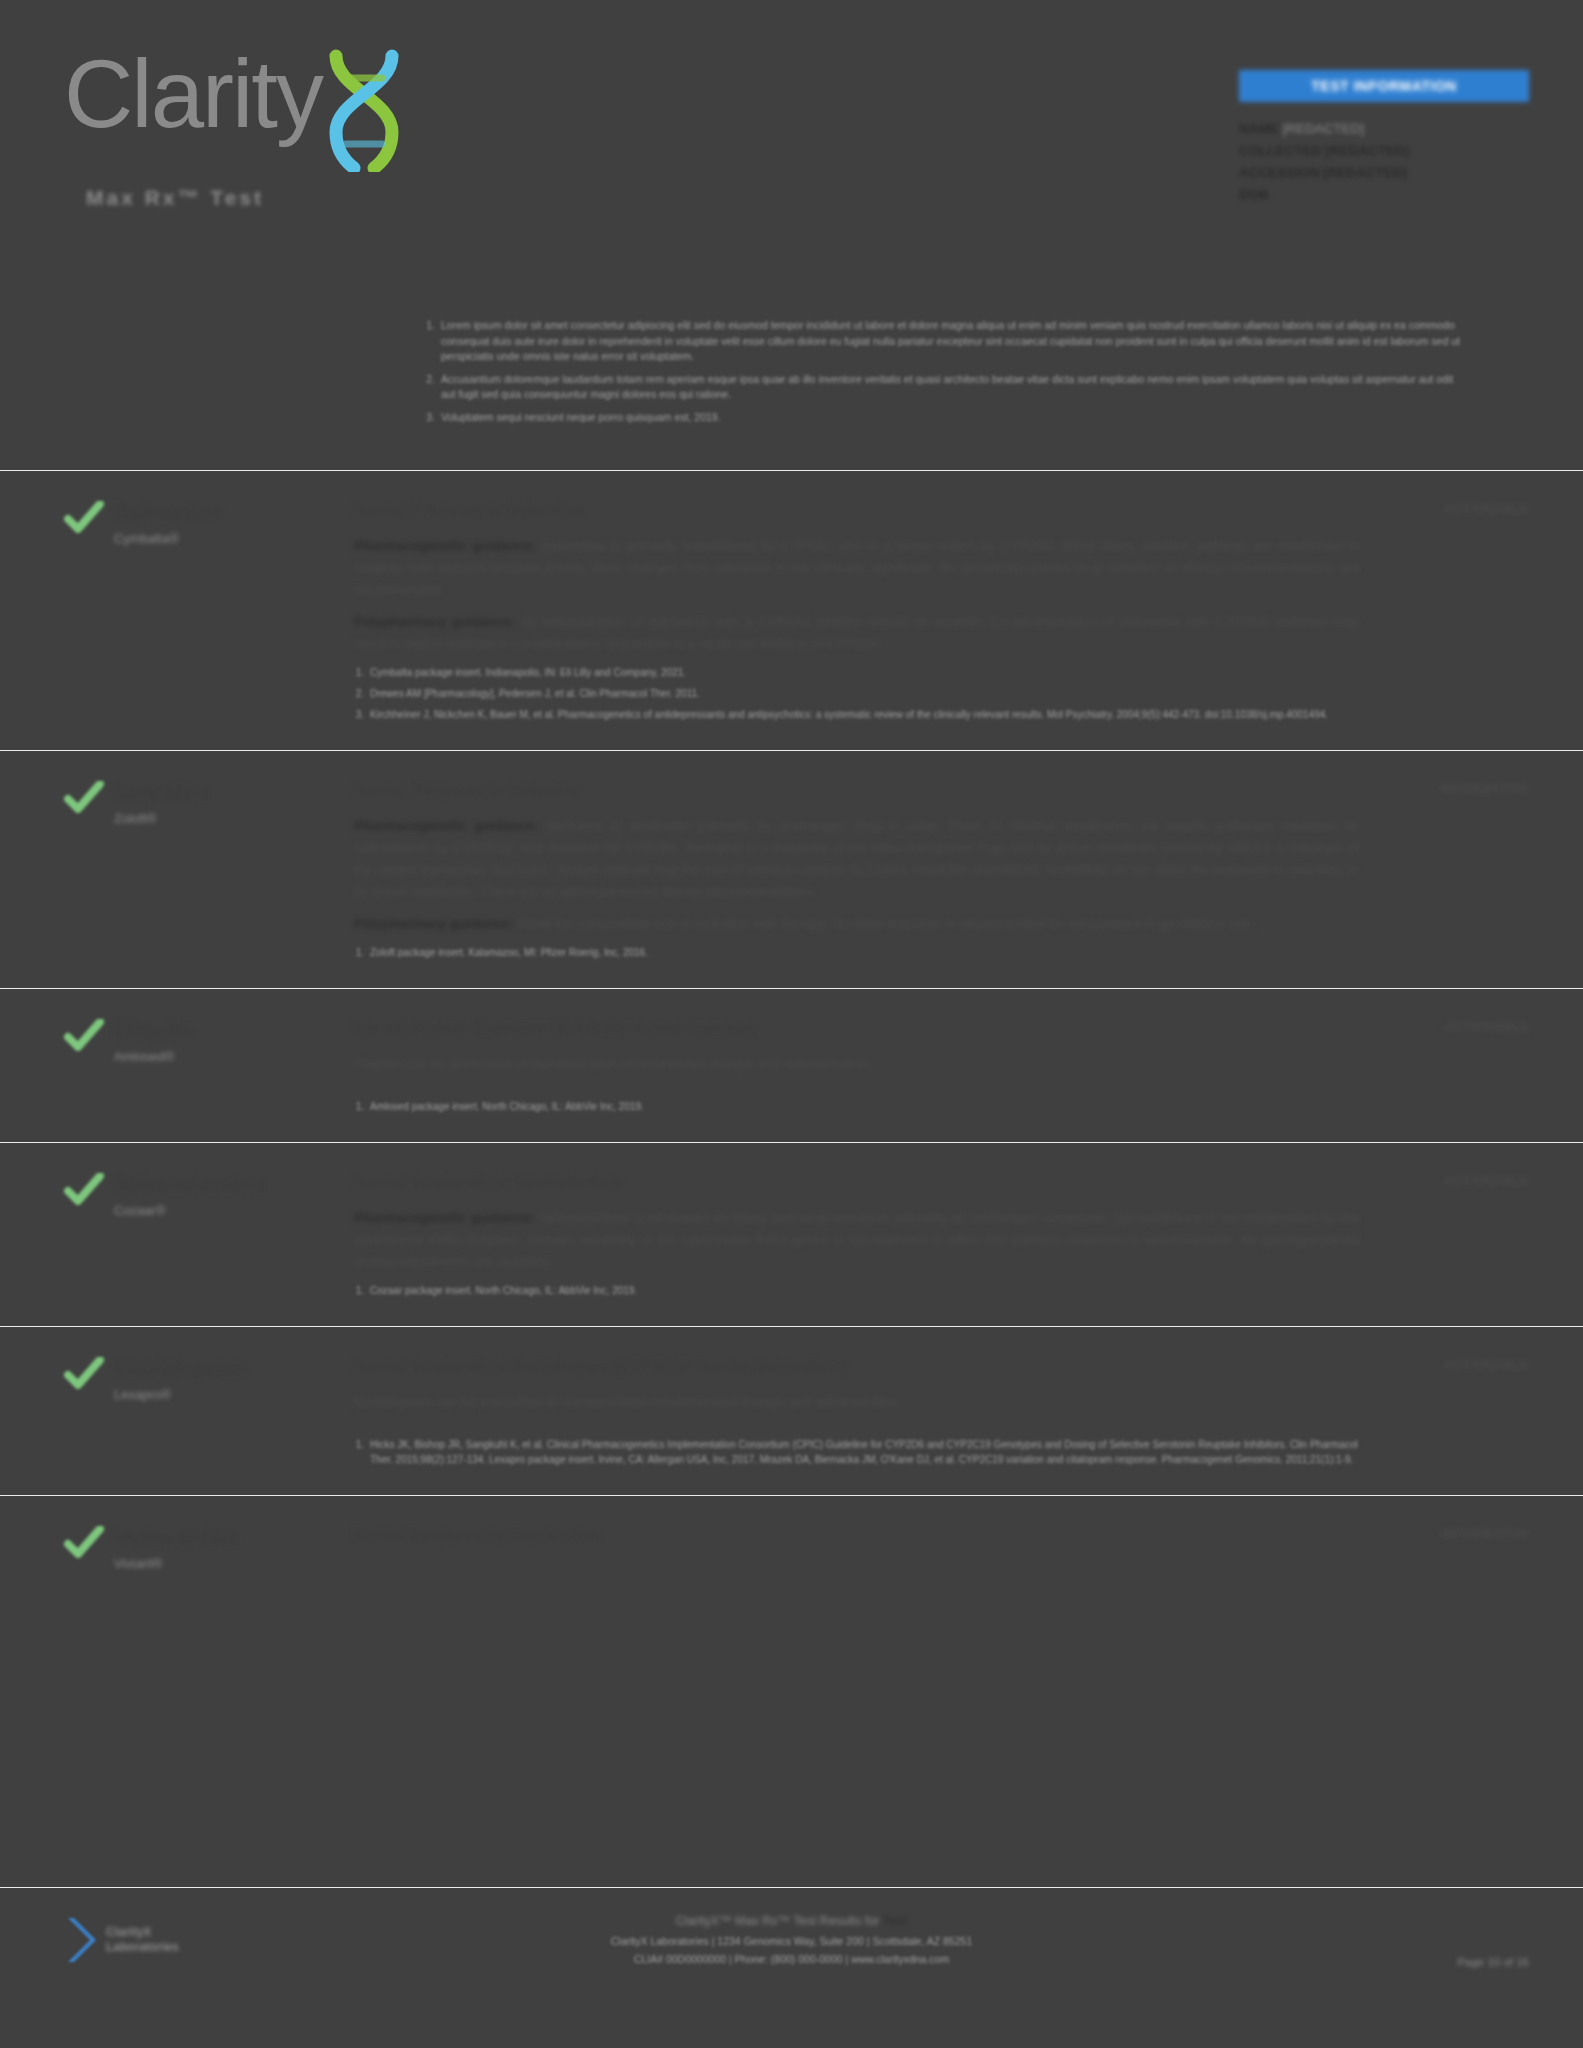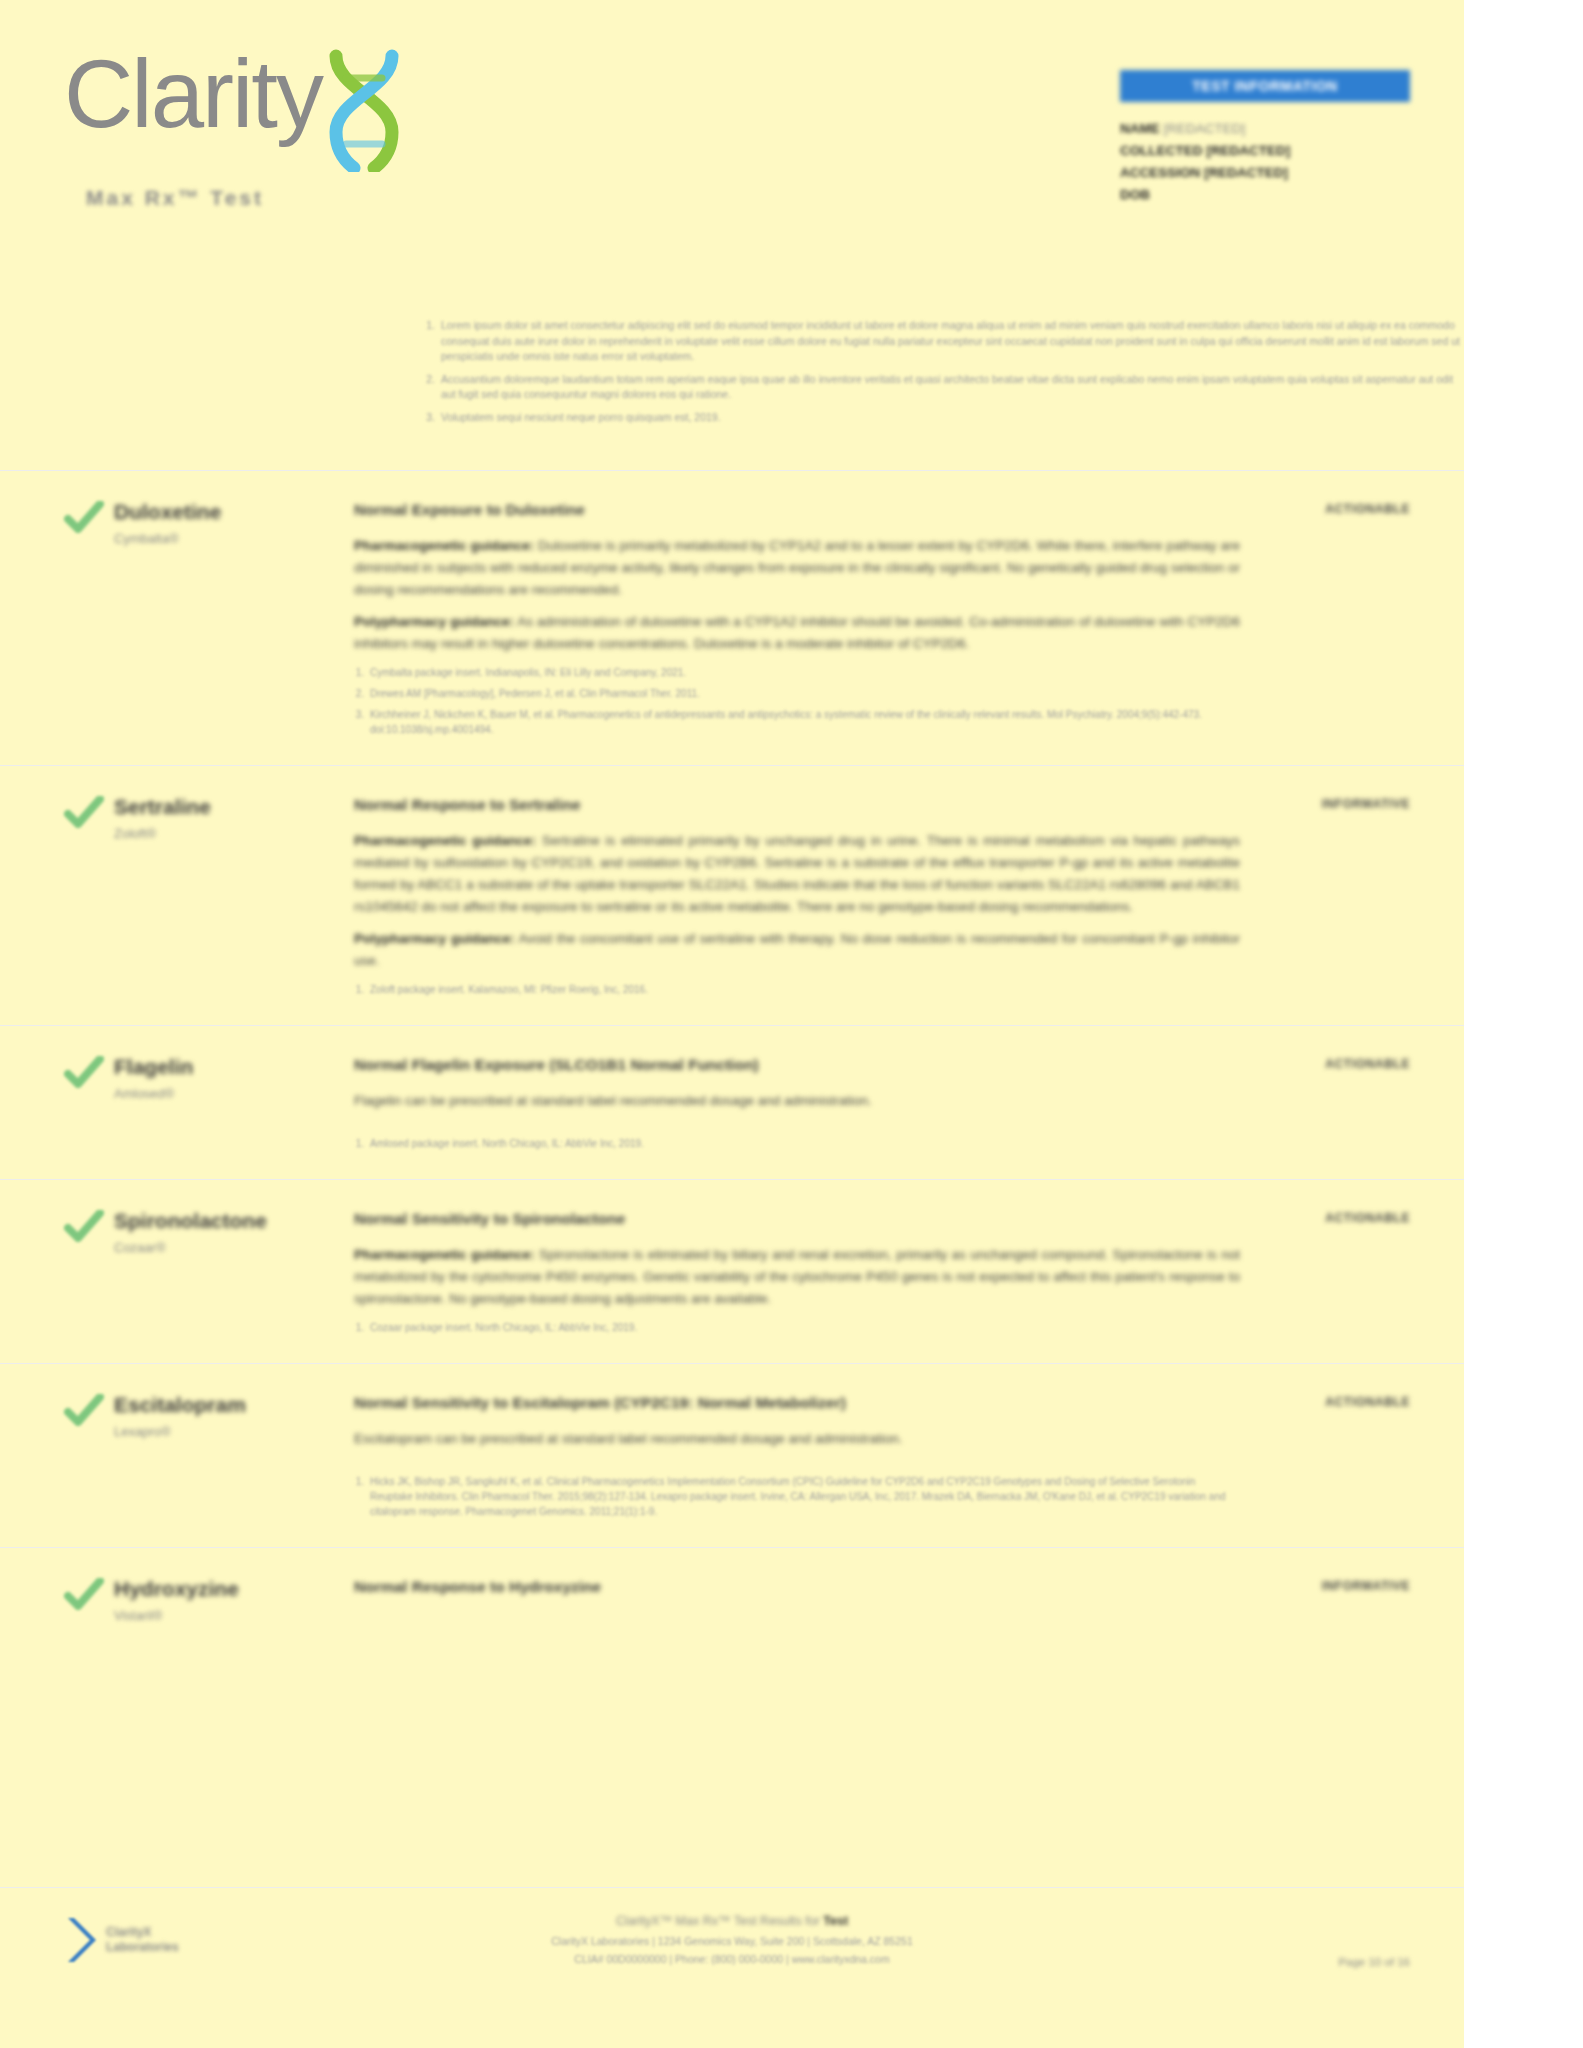--- a/index.html
+++ b/index.html
@@ -2,23 +2,23 @@
 <html><head>
 <meta charset="utf-8">
 <style>
   * { box-sizing: border-box; margin: 0; padding: 0; }
   html, body {
     background: #ffffff;
     font-family: "Liberation Sans", sans-serif;
   }
   .page {
     position: relative;
-    width: 1464px;
+    width: 1583px;
     height: 2048px;
-    background: #fef9c3;
+    background: #404040;
     overflow: hidden;
   }
 
   
   .bl   { filter: blur(2.6px); color: #4a4a4a; }
   .bl-s { filter: blur(2.0px); color: #8b8b8b; }
   .bl-h { filter: blur(2.4px); color: #3d3d3d; }
   .bl-xs{ filter: blur(1.7px); color: #a0a0a0; }
 
   

